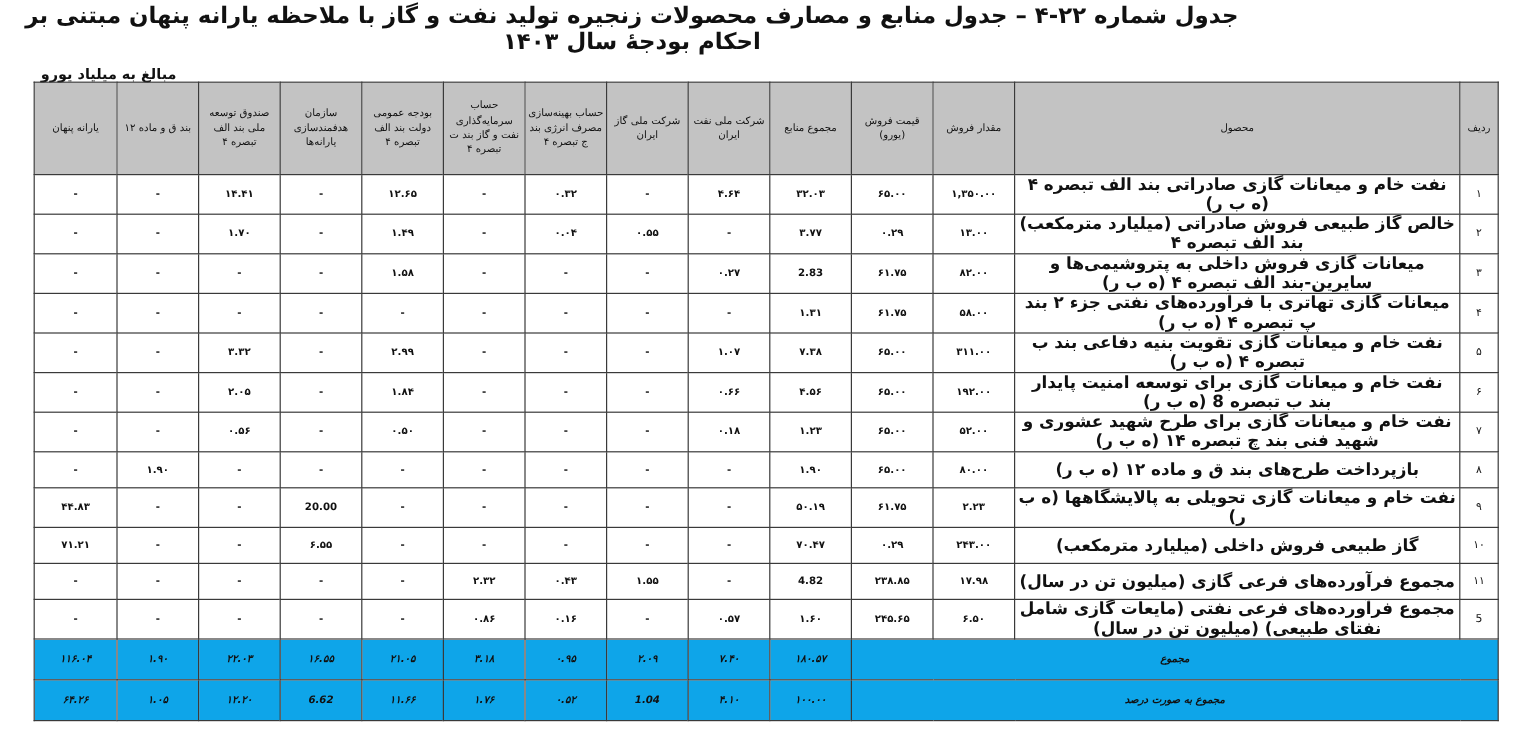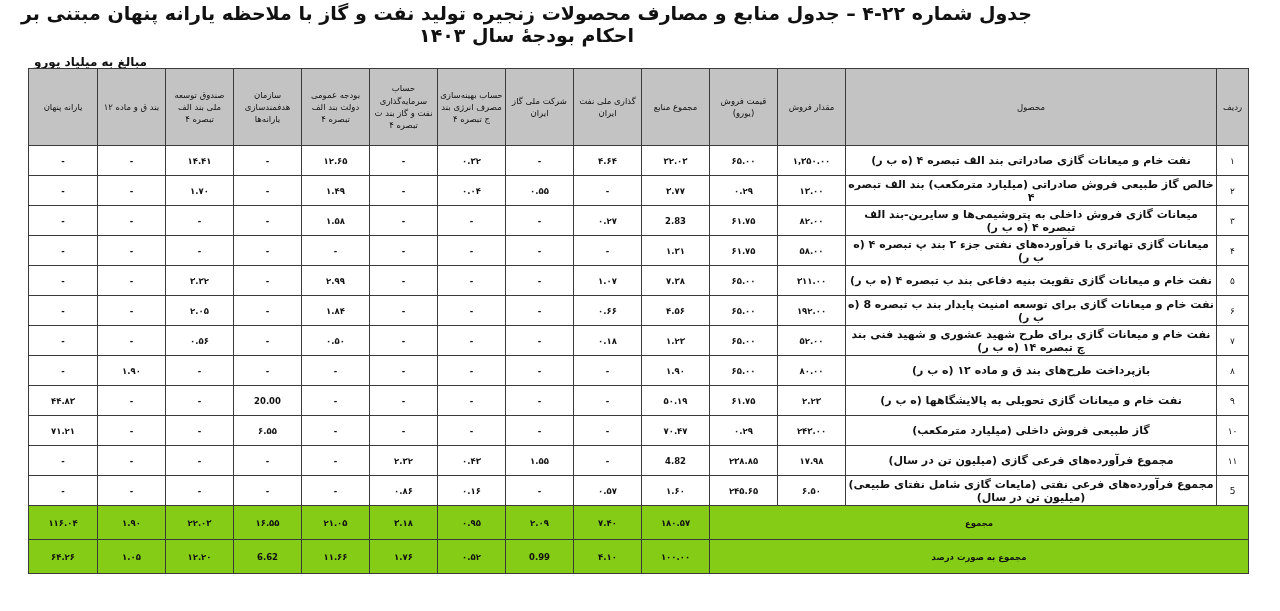--- a/index.html
+++ b/index.html
@@ -7,23 +7,23 @@
          font-family:"DejaVu Sans", sans-serif; color:#111; }
   .title { position:absolute; left:0; top:2px; width:1053px; text-align:center;
            font-size:19px; font-weight:bold; direction:rtl; }
   .unit { position:absolute; left:34px; top:55px; font-size:12px; font-weight:bold; direction:rtl; }
   table { position:absolute; left:28px; top:68px; border-collapse:collapse;
           direction:rtl; table-layout:fixed; width:1220px; }
   th, td { border:1.5px solid #3a3a3a; text-align:center; vertical-align:middle;
            font-size:8.5px; padding:0 2px; overflow:hidden; }
   th { background:#c3c3c3; height:76px; font-weight:normal; line-height:1.45; }
   td { height:29px; font-weight:bold; background:#fff; }
-  td.product { font-weight:bold; font-size:11px; }
+  td.product { font-weight:bold; font-size:14px; }
   td.rownum { font-weight:normal; font-size:9px; }
-  tr.total td { background:#84cc16; height:33px; }
+  tr.total td { background:#0ea5e9; height:33px;font-style:italic; }
   tr.total td.lbl { font-weight:bold; }
 </style>
 </head>
 <body>
 
 <div class="title">جدول شماره ۲۲-۴ – جدول منابع و مصارف محصولات زنجیره تولید نفت و گاز با ملاحظه یارانه پنهان مبتنی بر احکام بودجهٔ سال ۱۴۰۳</div>
 <div class="unit">مبالغ به میلیاد یورو</div>
 
 <table>
   <colgroup>
@@ -42,21 +42,21 @@
     <col style="width:68px">
       <col style="width:69px">
   </colgroup>
   <thead>
     <tr>
       <th>ردیف</th>
       <th>محصول</th>
       <th>مقدار فروش</th>
       <th>قیمت فروش (یورو)</th>
       <th>مجموع منابع</th>
-      <th>گذاری ملی نفت ایران</th>
+      <th>شرکت ملی نفت ایران</th>
       <th>شرکت ملی گاز ایران</th>
       <th>حساب بهینه‌سازی مصرف انرژی بند ج تبصره ۴</th>
       <th>حساب سرمایه‌گذاری نفت و گاز بند ت تبصره ۴</th>
       <th>بودجه عمومی دولت بند الف تبصره ۴</th>
       <th>سازمان هدفمندسازی یارانه‌ها</th>
       <th>صندوق توسعه ملی بند الف تبصره ۴</th>
       <th>بند ق و ماده ۱۲</th>
       <th>یارانه پنهان</th>
     </tr>
   </thead>
@@ -263,21 +263,21 @@
         <td>۲۱.۰۵</td>
         <td>۱۶.۵۵</td>
         <td>۲۲.۰۳</td>
         <td>۱.۹۰</td>
         <td>۱۱۶.۰۴</td>
       </tr>
       <tr class="total">
         <td colspan="4" class="lbl">مجموع به صورت درصد</td>
         <td>۱۰۰.۰۰</td>
         <td>۴.۱۰</td>
-        <td>0.99</td>
+        <td>1.04</td>
         <td>۰.۵۲</td>
         <td>۱.۷۶</td>
         <td>۱۱.۶۶</td>
         <td>6.62</td>
         <td>۱۲.۲۰</td>
         <td>۱.۰۵</td>
         <td>۶۴.۲۶</td>
       </tr>
     </tbody>
 </table>

